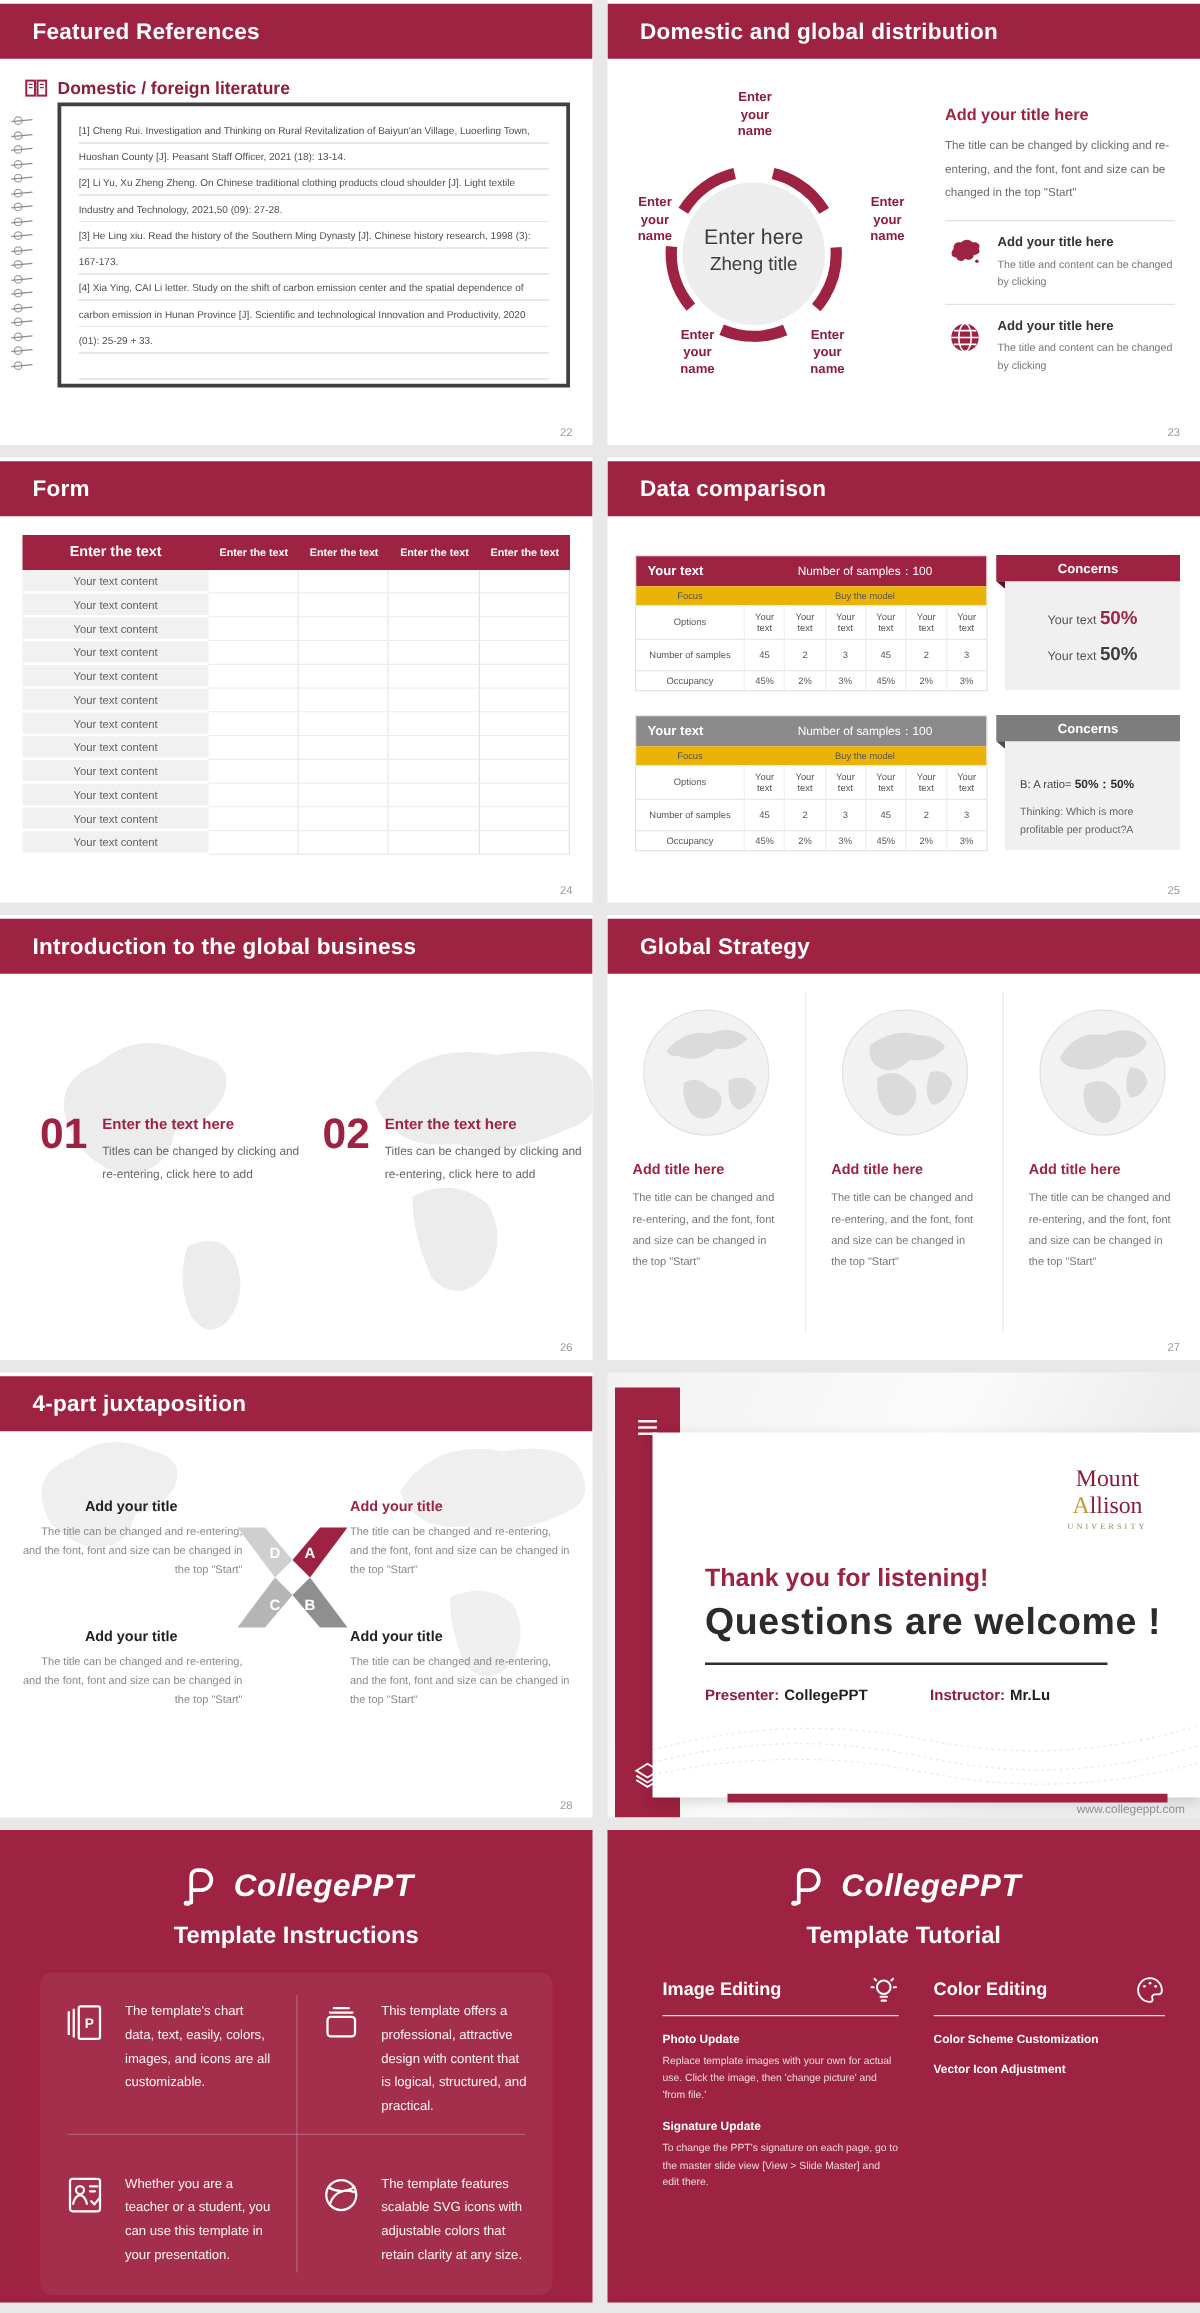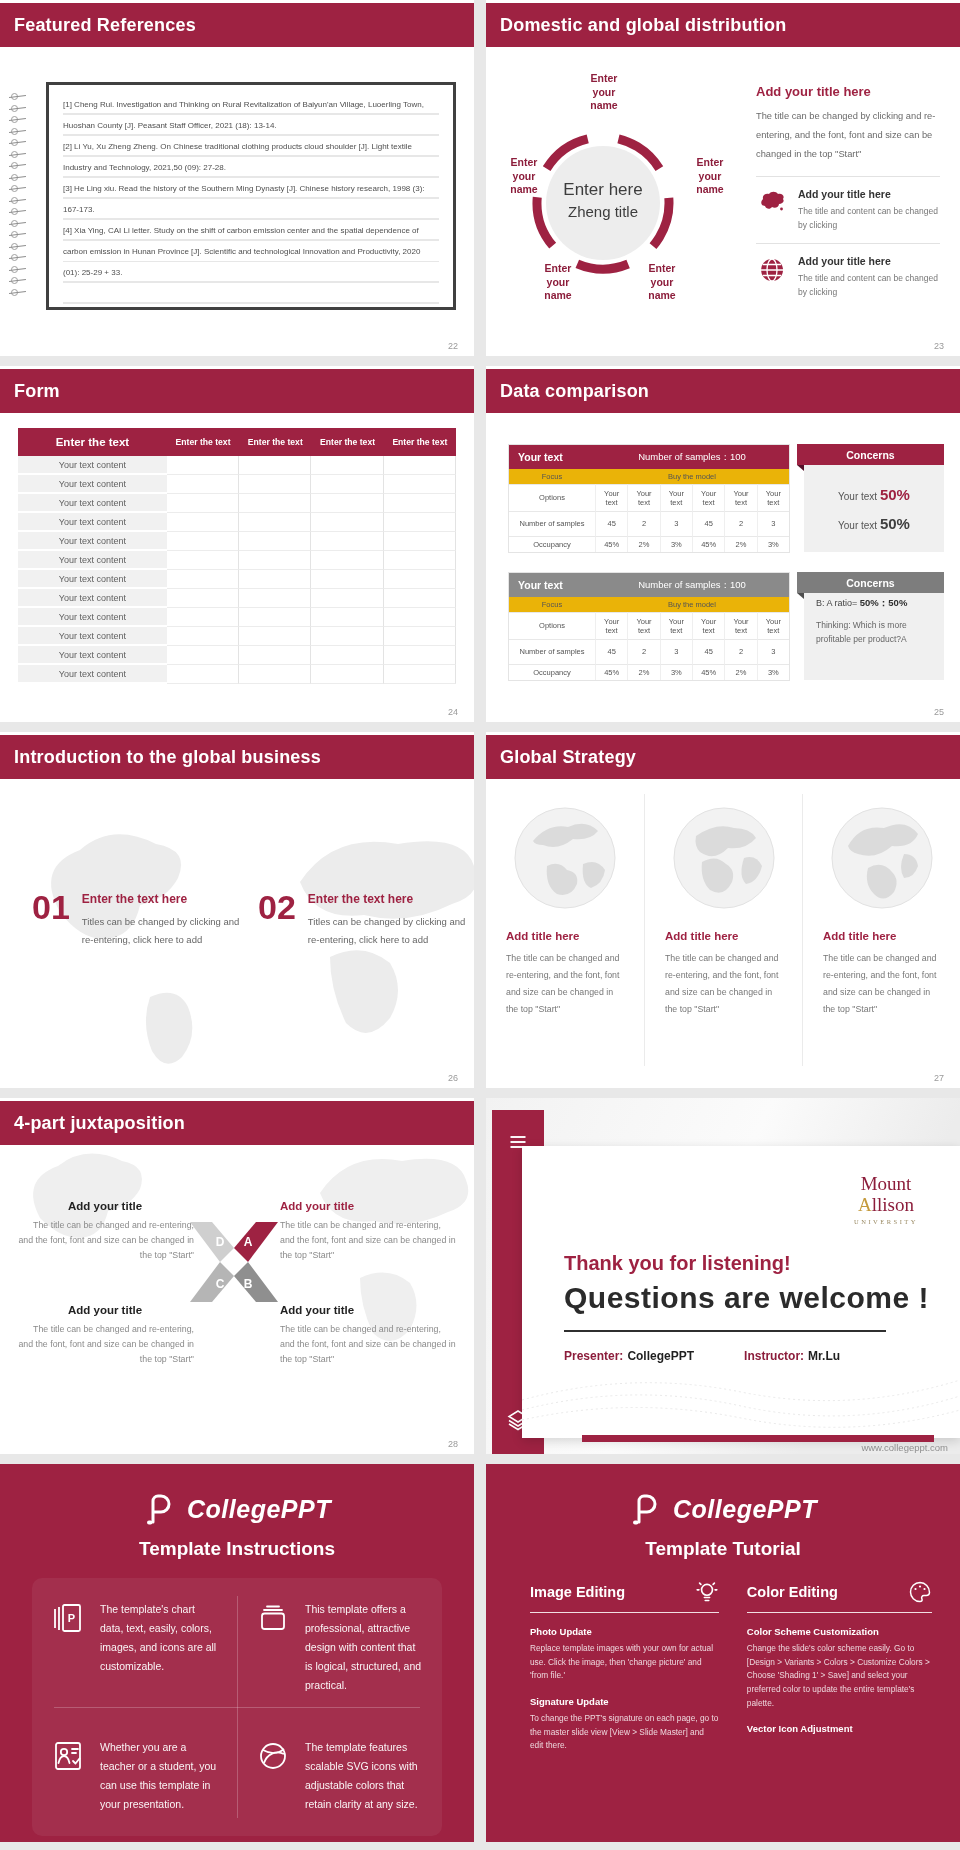--- a/index.html
+++ b/index.html
@@ -1,20 +1,20 @@
 <!DOCTYPE html>
 <html><head>
 <meta charset="utf-8">
 <style>
 *{margin:0;padding:0;box-sizing:border-box}
 body{width:960px;background:#e8e8e8;font-family:"Liberation Sans",sans-serif}
 .page{width:960px;height:1850px;background:#e8e8e8;overflow:hidden}
 .grid{display:grid;grid-template-columns:474px 474px;grid-template-rows:repeat(4,356px) 378px;gap:10px 12px}
 .slide{position:relative;background:#fff;overflow:hidden}
-.band{height:44px;margin-top:3px;background:#9E2242;display:flex;align-items:center;padding:0 14px;position:relative;z-index:3}
+.band{height:44px;margin-top:3px;background:#9E2242;display:flex;align-items:center;padding:0 26px;position:relative;z-index:3}
 .band h2{color:#fff;font-size:18px;font-weight:bold;letter-spacing:.2px}
 .pg{position:absolute;right:16px;bottom:5px;font-size:9px;color:#9a9a9a;z-index:5}
 
 
 .lit-head{display:flex;align-items:center;gap:8px;margin:15px 0 0 20px}
 .lit-head span{color:#8C1D3B;font-weight:bold;font-size:14px}
 .spirals{position:absolute;left:9px;top:92px;display:flex;flex-direction:column;gap:3.5px}
 .sp{display:block;width:17px;height:8px;position:relative}
 .sp::before{content:"";position:absolute;left:2px;top:1px;width:5px;height:5px;border:1.3px solid #a0a0a0;border-radius:50%}
 .sp::after{content:"";position:absolute;left:0;right:0;top:4px;border-top:1.4px solid #8d8d8d;transform:rotate(-6deg)}
@@ -71,21 +71,21 @@
 .cbox{position:absolute;left:318px;right:16px;background:#f0f0f0}
 .cb1{top:78px;height:108px}.cb2{top:206px;height:108px}
 .cbh{height:21px;margin-left:-7px;display:flex;align-items:center;justify-content:center;color:#fff;font-weight:bold;font-size:10.5px;position:relative}
 .c-red .cbh{background:#9E2242}
 .c-gray .cbh{background:#7d7d7d}
 .cbh::before{content:"";position:absolute;left:0;top:21px;border-top:6px solid #55112a;border-left:7px solid transparent}
 .c-gray .cbh::before{border-top-color:#4d4d4d}
 .cbody1{margin-top:16px;text-align:center;color:#555;font-size:10px;line-height:1.9}
 .cval{font-size:15px;font-weight:bold}
 .v-red{color:#9E2242}.v-dark{color:#3f3f3f}
-.cbody2{padding:4px 12px 0;color:#444;font-size:9px}
+.cbody2{padding:28px 12px 0;color:#444;font-size:9px}
 .cbody2 b{font-size:9.5px;color:#2e2e2e}
 .cnote{margin-top:9px;font-size:8.5px;color:#666;line-height:1.6;padding:0 12px}
 
 
 .mapbg{position:absolute;inset:0;z-index:0;pointer-events:none}
 .gitem{position:absolute;top:158px;display:flex;gap:12px;align-items:flex-start;z-index:2}
 .g1{left:32px;width:208px}.g2{left:258px;width:208px}
 .gnum{font-size:34px;font-weight:bold;color:#9E2242;line-height:1}
 .gh{color:#9E2242;font-weight:bold;font-size:12px;margin-top:2px}
 .gb{margin-top:7px;font-size:9.5px;color:#666;line-height:1.85}
@@ -153,20 +153,28 @@
 </head>
 <body>
 
 <div class="page">
 <div class="grid">
 
   <section class="slide">
     <header class="band">
       <h2>Featured References</h2>
     </header>
+    <div class="lit-head">
+      <svg width="18" height="15" viewBox="0 0 18 15" fill="none" stroke="#9E2242" stroke-width="1.6">
+        <rect x="1" y="1.5" width="7" height="12"></rect>
+            <rect x="10" y="1.5" width="7" height="12"></rect>
+        <path d="M3 4.5 h3 M3 7 h3 M12 4.5 h3 M12 7 h3" stroke-width="1"></path>
+      </svg>
+      <span>Domestic / foreign literature</span>
+    </div>
     <div class="spirals">
       <i class="sp"></i>
           <i class="sp"></i>
           <i class="sp"></i>
           <i class="sp"></i>
           <i class="sp"></i>
           <i class="sp"></i>
           <i class="sp"></i>
           <i class="sp"></i>
           <i class="sp"></i>
@@ -668,21 +676,20 @@
           <span>Color Editing</span>
           <svg width="24" height="24" viewBox="0 0 24 24" fill="none" stroke="#fff" stroke-width="1.5">
             <path d="M12 2.5 a9.5 9.5 0 1 0 0 19 c1.8 0 2.6 -1.2 1.9 -2.6 c-.8 -1.6 .2 -3.4 2.1 -3.4 h2.2 c2 0 3.3 -1.3 3.3 -3.2 A9.8 9.8 0 0 0 12 2.5 z"></path>
             <circle cx="7.5" cy="9" r="1.1" fill="#fff" stroke="none"></circle>
             <circle cx="12" cy="6.5" r="1.1" fill="#fff" stroke="none"></circle>
             <circle cx="16.5" cy="9" r="1.1" fill="#fff" stroke="none"></circle>
           </svg>
         </div>
         <div class="tsec">
           <h4>Color Scheme Customization</h4>
-          <p>Change the slide's color scheme easily. Go to [Design &gt; Variants &gt; Colors &gt; Customize Colors &gt; Choose 'Shading 1' &gt; Save] and select your preferred color to update the entire template's palette.</p>
         </div>
         <div class="tsec">
           <h4>Vector Icon Adjustment</h4>
         </div>
       </div>
     </div>
   </section>
 
 </div>
 </div>

